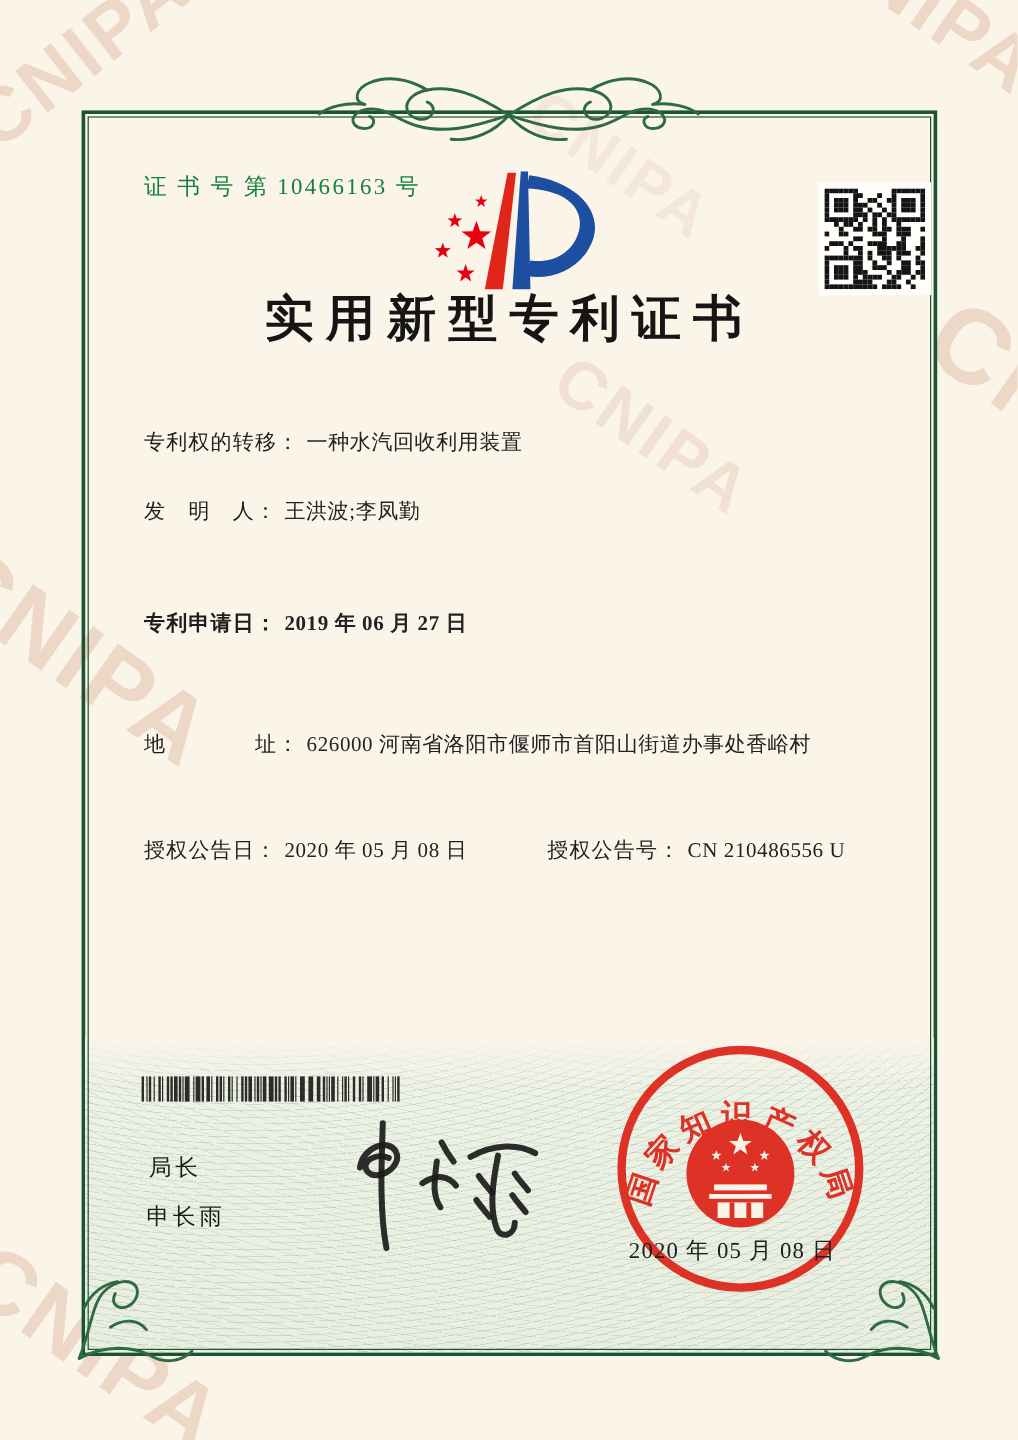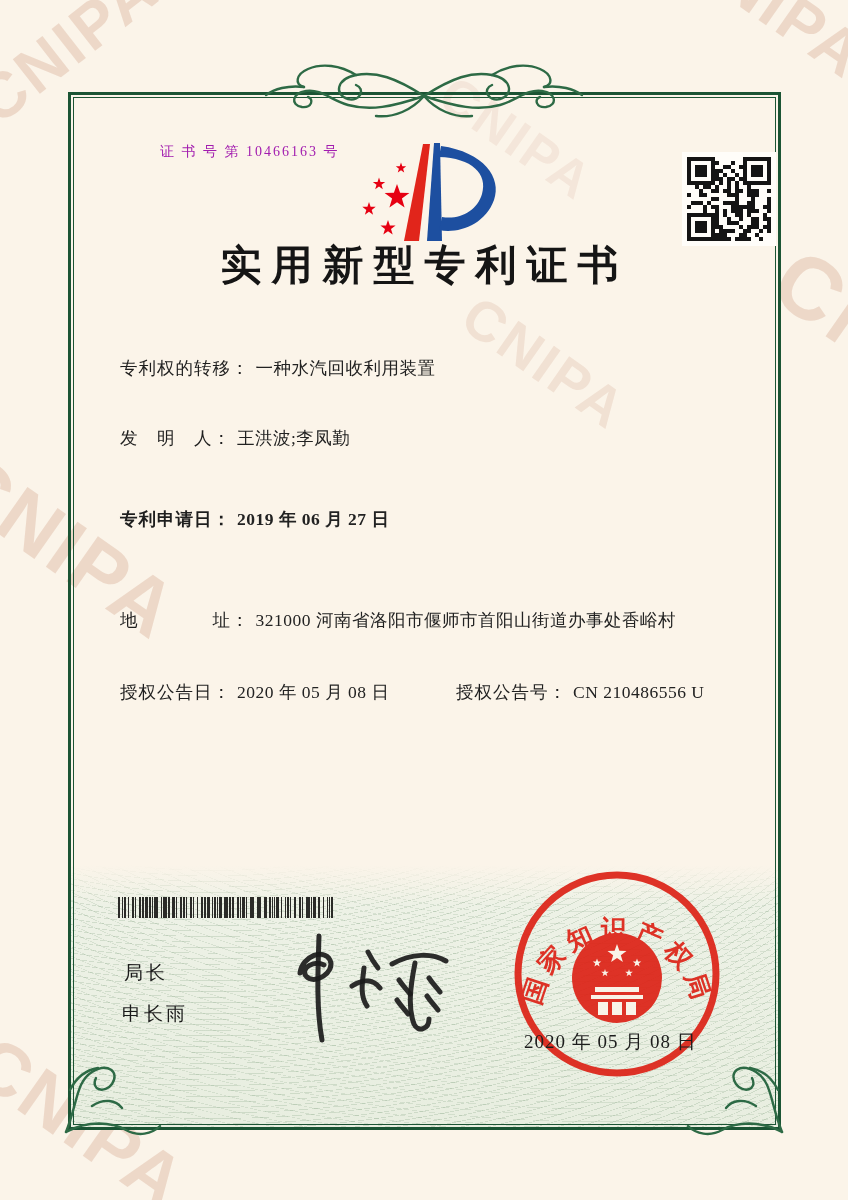--- a/index.html
+++ b/index.html
@@ -31,32 +31,32 @@
       repeating-radial-gradient(1100px 700px at 75% -380px, rgba(125,158,124,.20) 0 1px, rgba(0,0,0,0) 1px 10px),
       linear-gradient(180deg,#eef2e7,#e8eee0);}
   .band:before{content:'';position:absolute;left:0;right:0;top:0;height:40px;
       background:linear-gradient(180deg,#fbf4e9,rgba(251,244,233,0));}
 
   .orn{position:absolute;z-index:2;}
   .orn path{stroke:#2d6a45;stroke-width:2.4;fill:none;stroke-linecap:round;}
 
   .content{position:absolute;left:0;top:0;width:848px;height:1200px;z-index:3;}
 
-  .cert-no{position:absolute;left:120px;top:143px;font-size:14px;letter-spacing:2px;color:#a21caf;margin-left:40px;}
+  .cert-no{position:absolute;left:120px;top:143px;font-size:19px;letter-spacing:2px;color:#15803d;}
   .logo{position:absolute;left:344px;top:128px;}
   .qr{position:absolute;left:682px;top:152px;width:94px;height:94px;background:#fffdf9;
       display:flex;align-items:center;justify-content:center;}
   .title{position:absolute;left:68px;top:238px;width:713px;text-align:center;
       font-size:41px;font-weight:bold;letter-spacing:10px;color:#151515;}
 
   .frow{position:absolute;left:120px;font-size:17.5px;color:#1e1e1e;white-space:nowrap;}
   .frow .lb{letter-spacing:1px;margin-right:6px;}
   .frow .val{letter-spacing:.5px;color:#222;}
-  .f1{top:356px;} .f2{top:426px;} .f3{top:457px;} .f4{top:507px;font-weight:bold;}
-  .f5{top:557px;} .f6{top:608px;} .f7{top:680px;text-align:center;}
+  .f1{top:356px;} .f2{top:414px;} .f3{top:457px;} .f4{top:507px;font-weight:bold;}
+  .f5{top:557px;} .f6{top:608px;} .f7{top:696px;text-align:center;}
   .pair2{position:absolute;left:336px;top:0;white-space:nowrap;}
 
   .paras{position:absolute;left:102px;top:694px;width:646px;font-size:16.5px;
       line-height:25px;color:#1c1c1c;text-align:justify;letter-spacing:.4px;}
   .paras p{margin:0;text-indent:2em;}
 
   .barcode{position:absolute;left:118px;top:897px;width:222px;height:21px;}
   .barcode i{position:absolute;top:0;bottom:0;background:#2b2b28;}
 
   .sig-title{position:absolute;left:124px;top:960px;font-size:19px;letter-spacing:3px;color:#1a1a1a;}
@@ -376,21 +376,21 @@
     <div class="frow f1">
       <span class="lb">专利权的转移：</span><span class="val">一种水汽回收利用装置</span>
     </div>
     <div class="frow f2">
       <span class="lb">发　明　人：</span><span class="val">王洪波;李凤勤</span>
     </div>
     <div class="frow f4">
       <span class="lb">专利申请日：</span><span class="val">2019 年 06 月 27 日</span>
     </div>
     <div class="frow f6">
-      <span class="lb">地　　　　址：</span><span class="val">321000 河南省洛阳市偃师市首阳山街道办事处香峪村</span>
+      <span class="lb">地　　　　址：</span><span class="val">626000 河南省洛阳市偃师市首阳山街道办事处香峪村</span>
     </div>
     <div class="frow f7">
       <span class="lb">授权公告日：</span><span class="val">2020 年 05 月 08 日</span>
       <span class="pair2">
         <span class="lb">授权公告号：</span><span class="val">CN 210486556 U</span>
       </span>
     </div>
 
     <div class="paras">
     </div>

